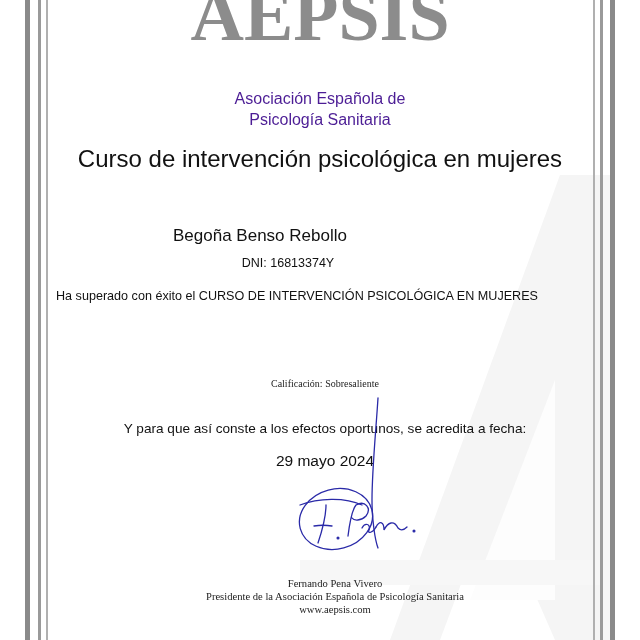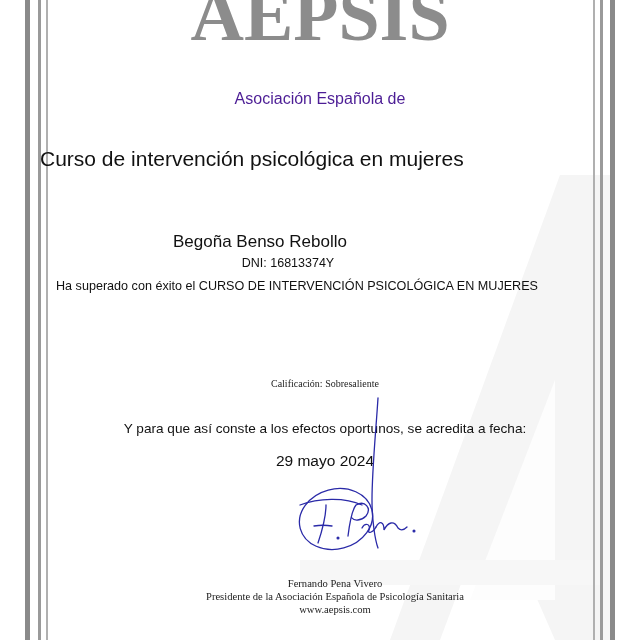--- a/index.html
+++ b/index.html
@@ -21,33 +21,33 @@
   .logo {
     position: absolute; left: 0; width: 640px; top: -22px; text-align: center;
     font-family: "Liberation Serif", serif; font-weight: bold; font-size: 74px;
     color: #8c8c8c; letter-spacing: 0px; line-height: 74px;
   }
   .assoc {
     position: absolute; left: 0; width: 640px; top: 52px; text-align: center;
     font-size: 16px; color: #4c1d95; line-height: 21px; margin-top: 36px;
   }
   .course-title {
-    position: absolute; left: 40px; width: 560px; top: 143px; 
-    font-size: 21px; line-height: 31px; color: #111;
+    position: absolute; left: 40px; width: 560px; top: 143px; text-align: center;
+    font-size: 24px; line-height: 31px; color: #111;
   }
   .student {
-    position: absolute; left: 0; width: 520px; top: 232px; text-align: center;
+    position: absolute; left: 0; width: 520px; top: 226px; text-align: center;
     font-size: 17px; color: #111;
   }
   .dni {
     position: absolute; left: 12px; width: 552px; top: 256px; text-align: center;
     font-size: 12.5px; color: #111;
   }
   .body-text {
-    position: absolute; left: 56px; width: 530px; top: 278px;
+    position: absolute; left: 56px; width: 530px; top: 288px;
     font-size: 12.6px; line-height: 16.3px; color: #111;
   }
   .grade {
     position: absolute; left: 0; width: 650px; top: 378px; text-align: center;
     font-family: "Liberation Serif", serif; font-size: 10px; color: #222;
   }
   .closing {
     position: absolute; left: 0; width: 650px; top: 421px; text-align: center;
     font-size: 13.6px; color: #111;
   }
@@ -73,20 +73,21 @@
 <div class="frame-outer"></div>
 <div class="frame-in1"></div>
 <div class="frame-in2"></div>
 <div class="frame-r-outer"></div>
 <div class="frame-r-in1"></div>
 <div class="frame-r-in2"></div>
 
 <div class="logo">AEPSIS</div>
 <div class="assoc">
   <div>Asociación Española de</div>
+  <div>Psicología Sanitaria</div>
 </div>
 
 <div class="course-title">
   <div>Curso de intervención psicológica en mujeres</div>
 </div>
 
 <div class="student">Begoña Benso Rebollo</div>
 <div class="dni">DNI: 16813374Y</div>
 
 <div class="body-text">

